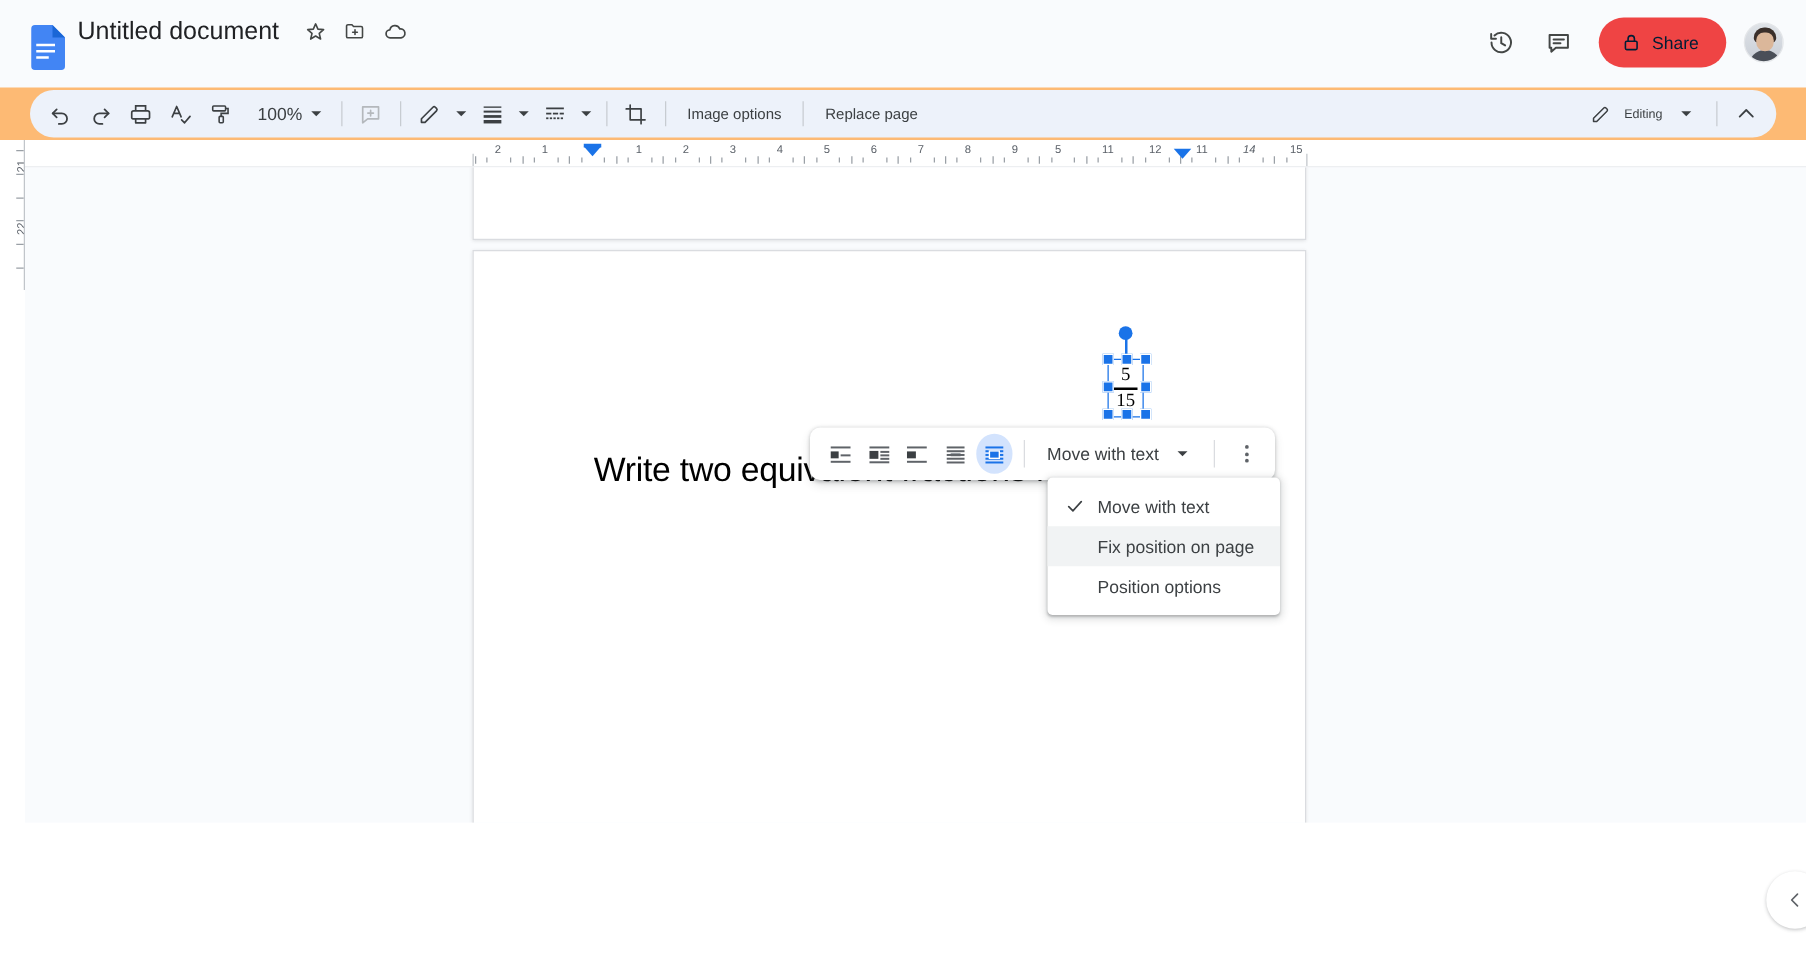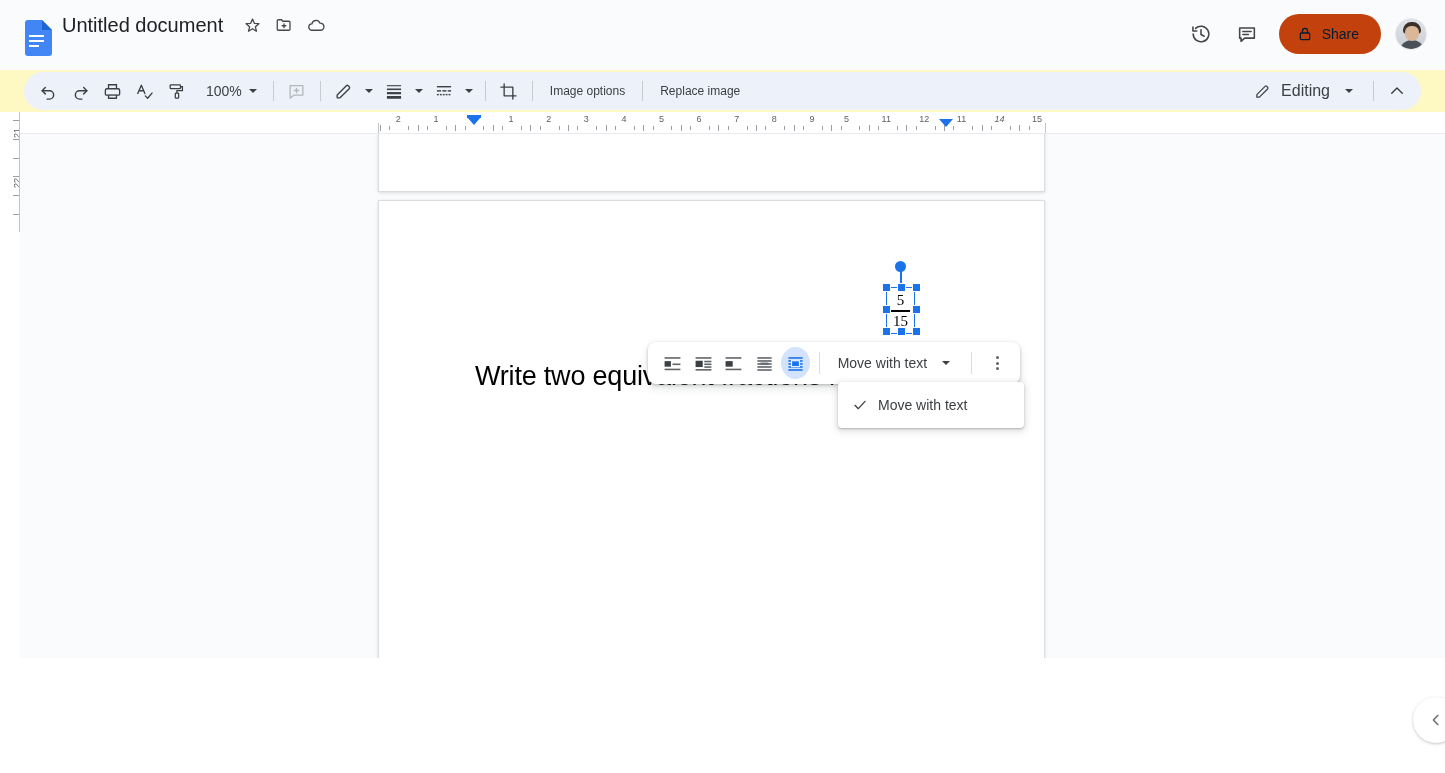--- a/index.html
+++ b/index.html
@@ -39,21 +39,21 @@
     border-radius: 4px; cursor: pointer; line-height: 18px;
   }
 
   .top-right { position: absolute; right: 18px; top: 14px; display: flex; align-items: center; gap: 6px; }
   .rt-icon {
     width: 40px; height: 40px; border-radius: 50%;
     display: flex; align-items: center; justify-content: center; cursor: pointer;
   }
   .share-btn {
     display: flex; align-items: center; gap: 9px;
-    background: #c2410c; color: #001d35;
+    background: #ef4444; color: #001d35;
     border: none; border-radius: 20px;
     height: 40px; padding: 0 22px 0 18px;
     font-size: 14px; font-family: "Liberation Sans", sans-serif;
     cursor: pointer; margin-left: 6px; margin-right: 8px;
   }
   .avatar {
     width: 32px; height: 32px; border-radius: 50%;
     background: radial-gradient(circle at 50% 34%, #e8d5c4 0 26%, transparent 27%),
                 linear-gradient(#dfe3e8, #c9ced6);
     overflow: hidden; position: relative; cursor: pointer;
@@ -68,21 +68,21 @@
     background: #dbb79a; border-radius: 7px 7px 8px 8px;
   }
   .avatar .body {
     position: absolute; left: 3px; top: 21px; width: 26px; height: 14px;
     background: #4a4f58; border-radius: 13px 13px 0 0;
   }
 
   
   .toolbar-wrap {
     position: absolute; top: 70px; left: 0; width: 1445px; height: 42px;
-    background: #fef9c3;
+    background: #fdba74;
   }
   .toolbar {
     position: absolute; left: 24px; top: 2px; right: 24px; height: 38px;
     background: #edf2fa; border-radius: 19px;
     display: flex; align-items: center; padding: 0 8px;
   }
   .tb-btn {
     width: 30px; height: 30px; border-radius: 4px; display: flex;
     align-items: center; justify-content: center; cursor: pointer;
     flex: 0 0 auto; margin: 0 1px;
@@ -100,21 +100,21 @@
   }
   .tb-text-btn {
     font-size: 12px; color: #3c4043; padding: 6px 10px; border-radius: 4px;
     cursor: pointer; white-space: nowrap;
   }
   .tb-spacer { flex: 1 1 auto; }
   .mode-chip {
     display: flex; align-items: center; gap: 10px; height: 30px;
     padding: 0 8px 0 12px; border-radius: 4px; cursor: pointer;
   }
-  .mode-label { font-size: 16px; color: #3c4043; }
+  .mode-label { font-size: 10px; color: #3c4043; }
 
   
   .ruler-h {
     position: absolute; top: 112px; left: 0; width: 1445px; height: 22px;
     background: #ffffff; border-bottom: 1px solid #e8eaed;
     overflow: hidden;
   }
   .ruler-v {
     position: absolute; top: 112px; left: 0; width: 20px; height: 661px;
     background: #ffffff; overflow: hidden;
@@ -410,21 +410,21 @@
           <path d="M2.5 6.5 h15 v15" stroke-linecap="round" stroke-linejoin="round"></path>
         </svg>
       </div>
 
       <div class="tb-sep"></div>
 
       <div class="tb-text-btn">Image options</div>
 
       <div class="tb-sep"></div>
 
-      <div class="tb-text-btn">Replace image</div>
+      <div class="tb-text-btn">Replace page</div>
 
       <div class="tb-spacer"></div>
 
       <div class="mode-chip">
         <span style="display:flex;">
           <svg width="17" height="17" viewBox="0 0 24 24" fill="none" stroke="#3c4043" stroke-width="1.7">
             <path d="M4 20 v-3.6 L15.6 4.8 a1.7 1.7 0 0 1 2.4 0 l1.2 1.2 a1.7 1.7 0 0 1 0 2.4 L7.6 20 z" stroke-linejoin="round"></path>
           </svg>
         </span>
         <span class="mode-label">Editing</span>
@@ -625,20 +625,28 @@
 
   <div class="dropdown">
     <div class="dd-item">
       <span class="dd-check">
         <svg width="16" height="16" viewBox="0 0 24 24" fill="none" stroke="#3c4043" stroke-width="2">
           <path d="M4.5 12.5 L9.5 17.5 L19.5 6.5" stroke-linecap="round" stroke-linejoin="round"></path>
         </svg>
       </span>
       <span>Move with text</span>
     </div>
+    <div class="dd-item hovered">
+      <span class="dd-check"></span>
+      <span>Fix position on page</span>
+    </div>
+    <div class="dd-item">
+      <span class="dd-check"></span>
+      <span>Position options</span>
+    </div>
   </div>
 
   <div class="panel-toggle">
     <svg width="16" height="16" viewBox="0 0 24 24" fill="none" stroke="#5f6368" stroke-width="2">
       <path d="M15 5 L8 12 L15 19" stroke-linecap="round" stroke-linejoin="round"></path>
     </svg>
   </div>
 
 </div>
 

